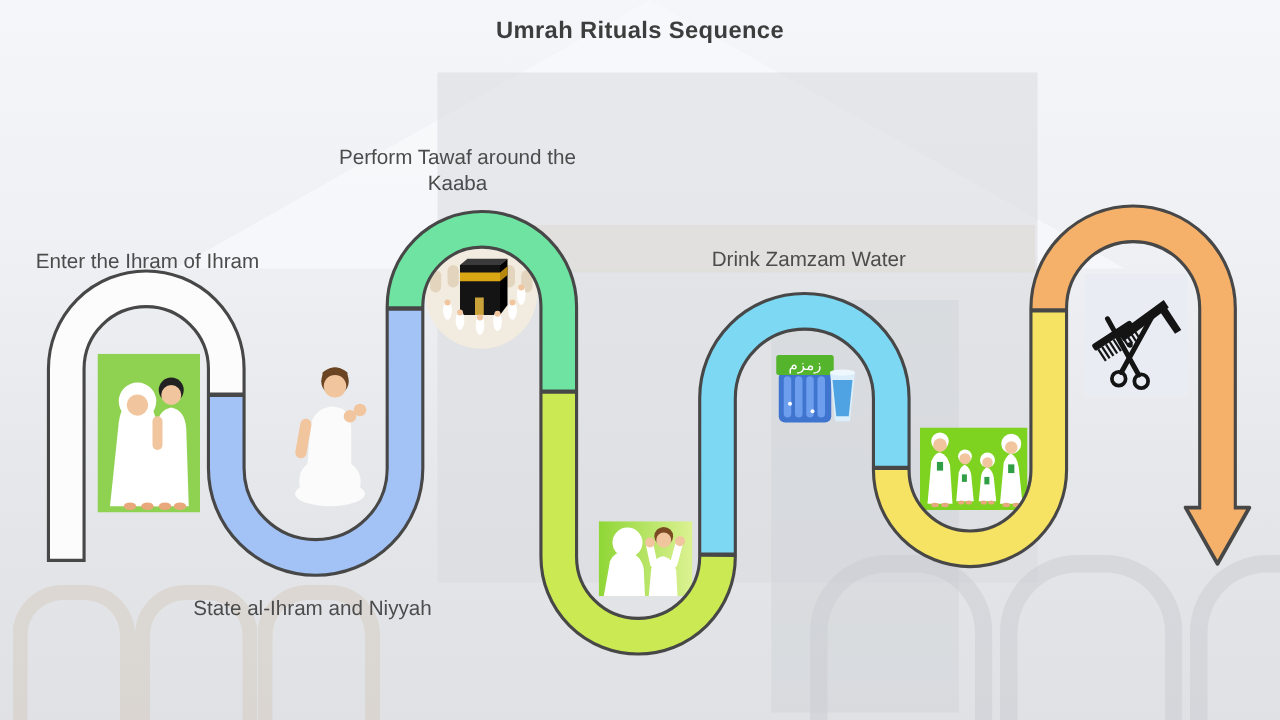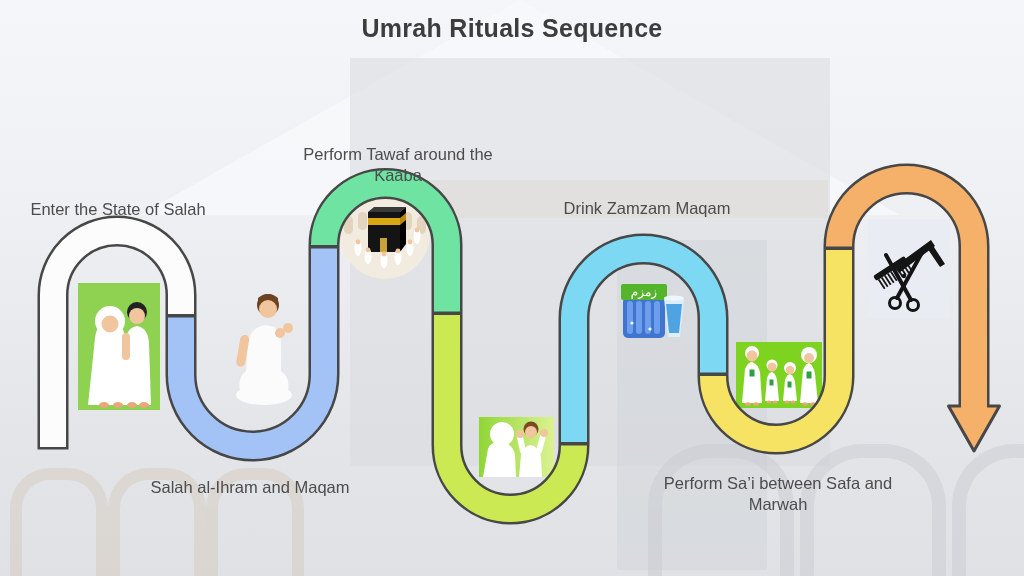--- a/index.html
+++ b/index.html
@@ -13,26 +13,26 @@
   .wm-roof{left:140px;top:0;width:760px;height:215px;background:#f7f9fb;opacity:.8;
     clip-path:polygon(50% 0,100% 100%,0 100%);}
   .wm-cube{left:350px;top:58px;width:480px;height:408px;background:#d9dbdf;opacity:.55;}
   .wm-band{left:352px;top:180px;width:476px;height:38px;background:#ddd6cb;opacity:.4;}
   .wm-door{left:617px;top:240px;width:150px;height:330px;background:#cfd2d6;opacity:.45;}
   .wm-arch{border-style:solid;border-bottom:none;background:transparent;}
   .wm-arch.l{border-color:rgba(209,199,184,.42);border-width:12px;border-radius:40px 40px 0 0;}
   .wm-arch.r{border-color:rgba(202,204,210,.5);border-width:14px;border-radius:62px 62px 0 0;}
   
   .title{position:absolute;left:0;top:14px;width:1024px;text-align:center;
-    font-size:25px;font-weight:bold;color:#3d3d3d;letter-spacing:.3px;}
+    font-size:19px;font-weight:bold;color:#3d3d3d;letter-spacing:.3px;}
   .step-label{position:absolute;transform:translateX(-50%);text-align:center;
     font-size:16.5px;line-height:1.28;color:#4c4c4c;}
   .lbl-1{left:118px;top:199px;width:210px;}
   .lbl-2{left:250px;top:477px;width:260px;}
-  .lbl-3{left:398px;top:116px;width:212px;margin-top:28px;}
+  .lbl-3{left:366px;top:116px;width:212px;}
   .lbl-4{left:513px;top:541px;width:260px;}
   .lbl-5{left:647px;top:198px;width:240px;}
   .lbl-6{left:778px;top:473px;width:240px;}
   .lbl-7{left:911px;top:133px;width:200px;}
   
   .path-svg{position:absolute;left:0;top:0;}
   .illus{position:absolute;font-family:Liberation Serif, serif;}
   .illus svg{display:block;}
 </style>
 </head>
@@ -233,19 +233,18 @@
     <polygon points="948.5,406 999.5,406 974,451" stroke="#474747" stroke-width="3" stroke-linejoin="round" fill="#f5b069"></polygon>
     <path d="M 53 447 L 53 295 A 64 64 0 0 1 181 295 L 181 314" fill="none" stroke-width="26" stroke="#fcfcfc"></path>
     <path d="M 181 317.5 L 181 374.5 A 71.5 71.5 0 0 0 324 374.5 L 324 248.5" fill="none" stroke-width="26" stroke="#a3c2f5"></path>
     <path d="M 324 245 A 61.5 61.5 0 0 1 447 245 L 447 311.5" fill="none" stroke-width="26" stroke="#6fe4a2"></path>
     <path d="M 447 315 L 447 445.5 A 63.5 63.5 0 0 0 574 445.5" fill="none" stroke-width="26" stroke="#cbe952"></path>
     <path d="M 574 442 L 574 318.5 A 69.5 69.5 0 0 1 713 318.5 L 713 372.5" fill="none" stroke-width="26" stroke="#7dd8f4"></path>
     <path d="M 713 376 A 63 63 0 0 0 839 376 L 839 250" fill="none" stroke-width="26" stroke="#f6e364"></path>
     <path d="M 839 246.5 A 67.5 67.5 0 0 1 974 246.5 L 974 409" fill="none" stroke-width="26" stroke="#f5b069"></path>
   </svg>
 
-  <div class="step-label lbl-1">Enter the State of Salah</div>
-  <div class="step-label lbl-2">Salah al-Ihram and Maqam</div>
+  <div class="step-label lbl-1">Enter the Ihram of Ihram</div>
+  <div class="step-label lbl-2">State al-Ihram and Niyyah</div>
   <div class="step-label lbl-3">Perform Tawaf around the Kaaba</div>
-  <div class="step-label lbl-5">Drink Zamzam Maqam</div>
-  <div class="step-label lbl-6">Perform Sa’i between Safa and Marwah</div>
+  <div class="step-label lbl-5">Drink Zamzam Water</div>
 
 </div>
 
 </body></html>

